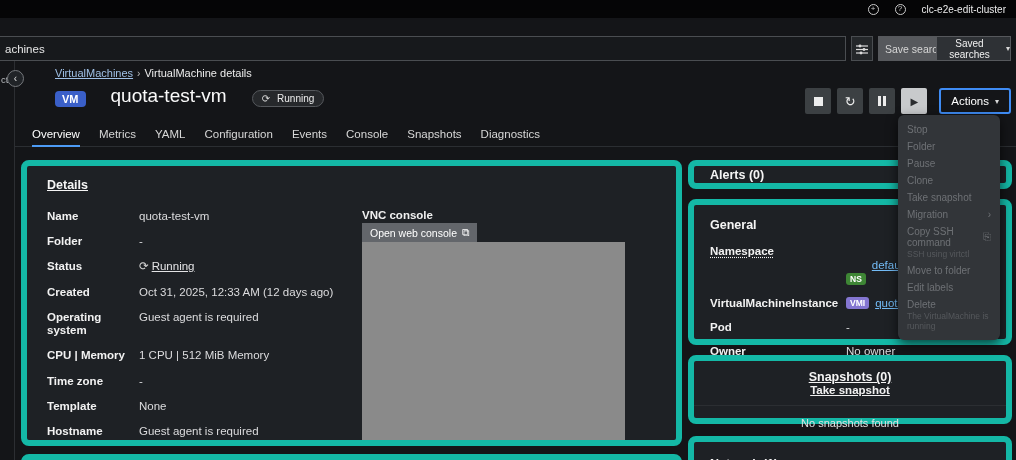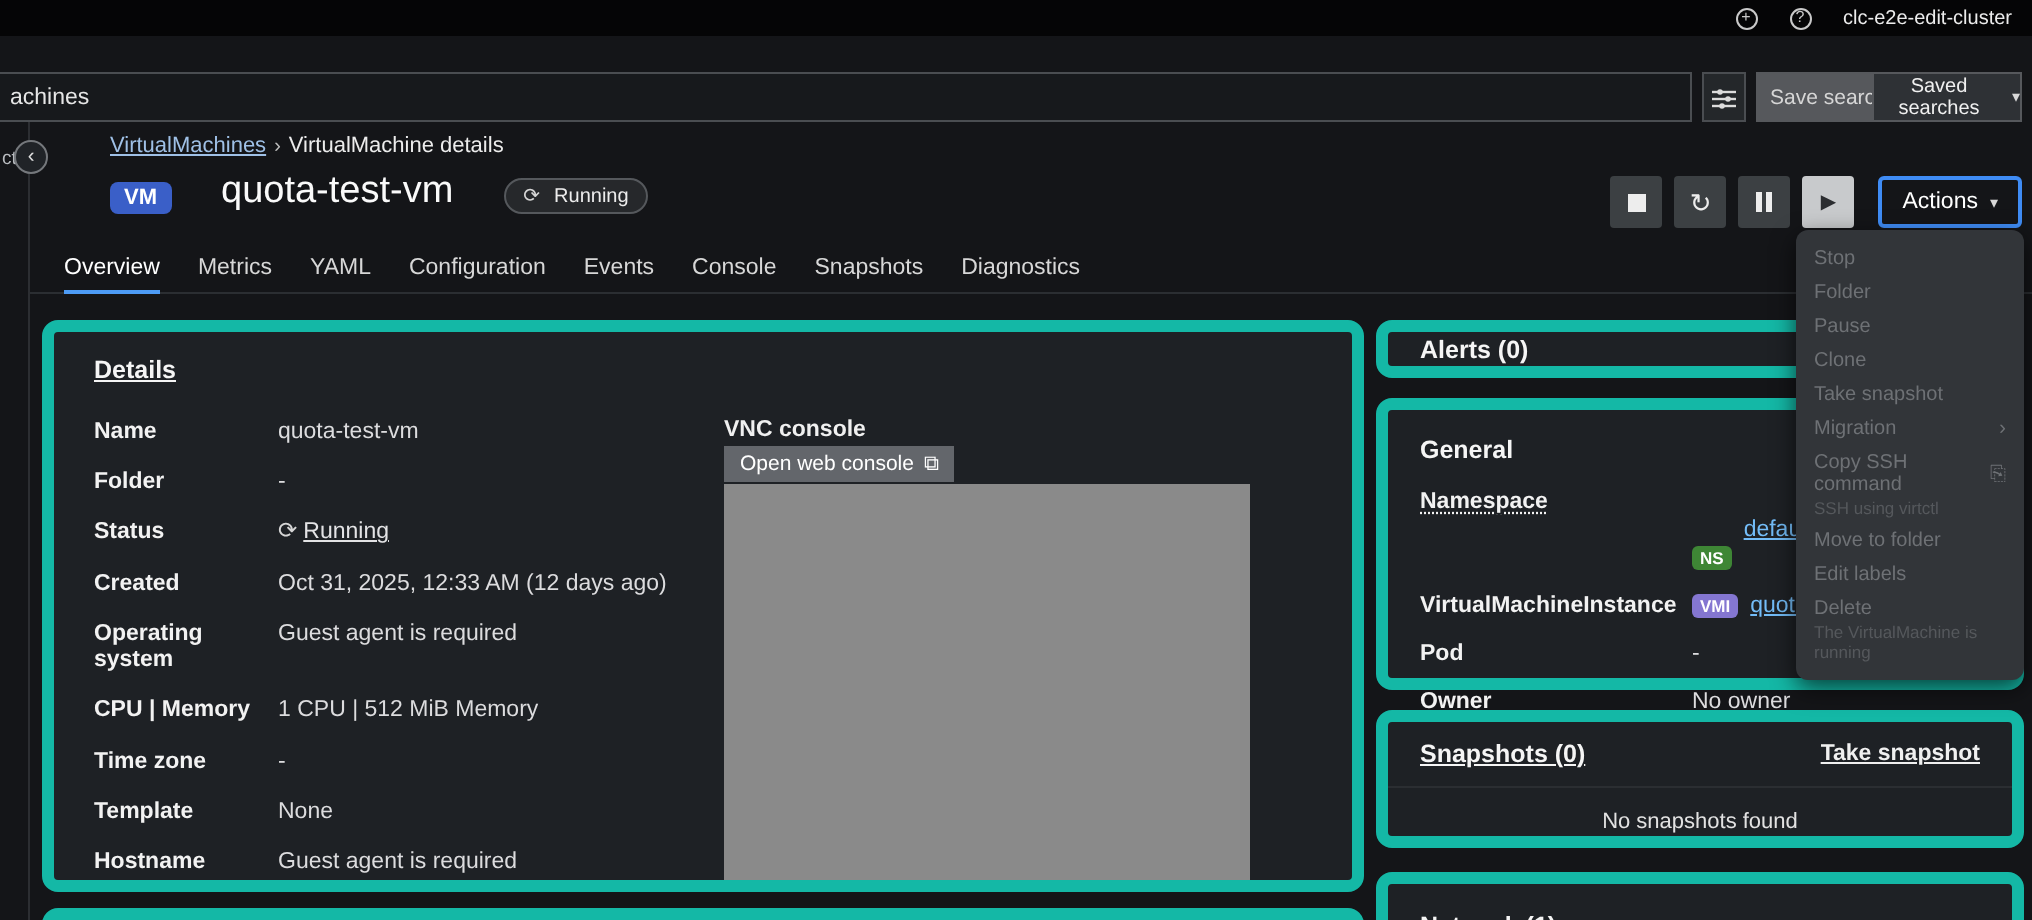--- a/index.html
+++ b/index.html
@@ -77,28 +77,28 @@
   .kv2 { display:grid; grid-template-columns:132px 1fr; column-gap:4px; row-gap:12px; font-size:11.5px; }
   .kv2 .k { font-weight:700; color:#f2f2f2; }
   .kv2 .k.help { text-decoration:underline dotted; text-underline-offset:2px; cursor:pointer; }
   .kv2 .v { color:#dcdcde; display:flex; align-items:center; }
   .badge-sm { font-size:8.5px; font-weight:700; color:#fff; padding:1px 4px; border-radius:3px; margin-right:6px; }
   .badge-ns { background:#3e8635;margin-top:28px; }
   .badge-vmi { background:#8476d1; }
   .res-link { color:#73bcf7; text-decoration:underline; cursor:pointer; }
 
   .snapshots-card { left:688px; top:355px; width:324px; height:69px; }
-  .snap-header { display:flex; align-items:center; justify-content:space-between; padding:9px 16px; border-bottom:1px solid #2b2e32; }
+  .snap-header { display:flex; align-items:center; justify-content:space-between; padding:9px 16px; border-bottom:1px solid #2b2e32;flex-direction:column; }
   .take-snapshot-link { font-size:11.5px; font-weight:700; color:#f0f0f0; text-decoration:underline; cursor:pointer; }
   .snap-empty { text-align:center; font-size:11px; color:#e2e2e2; padding-top:11px; }
 
   .network-card { left:688px; top:436px; width:324px; height:40px; padding:12px 16px; }
 
   
-  .menu { position:absolute; left:898px; top:115px; width:114px; background:#323539; border-radius:6px; box-shadow:0 4px 12px rgba(0,0,0,0.65); padding:6px 0; z-index:60; }
+  .menu { position:absolute; left:898px; top:115px; width:102px; background:#323539; border-radius:6px; box-shadow:0 4px 12px rgba(0,0,0,0.65); padding:6px 0; z-index:60; }
   .menu-item { padding:3px 9px; font-size:10px; color:#6e7175; cursor:pointer; }
   .menu-item .row { display:flex; align-items:center; justify-content:space-between; gap:4px; }
   .menu-desc { font-size:8.5px; color:#55585c; margin-top:1px; }
   .menu-icon { font-size:10px; color:#6e7175; }
 </style>
 </head>
 <body>
 
 <div class="app">
 

